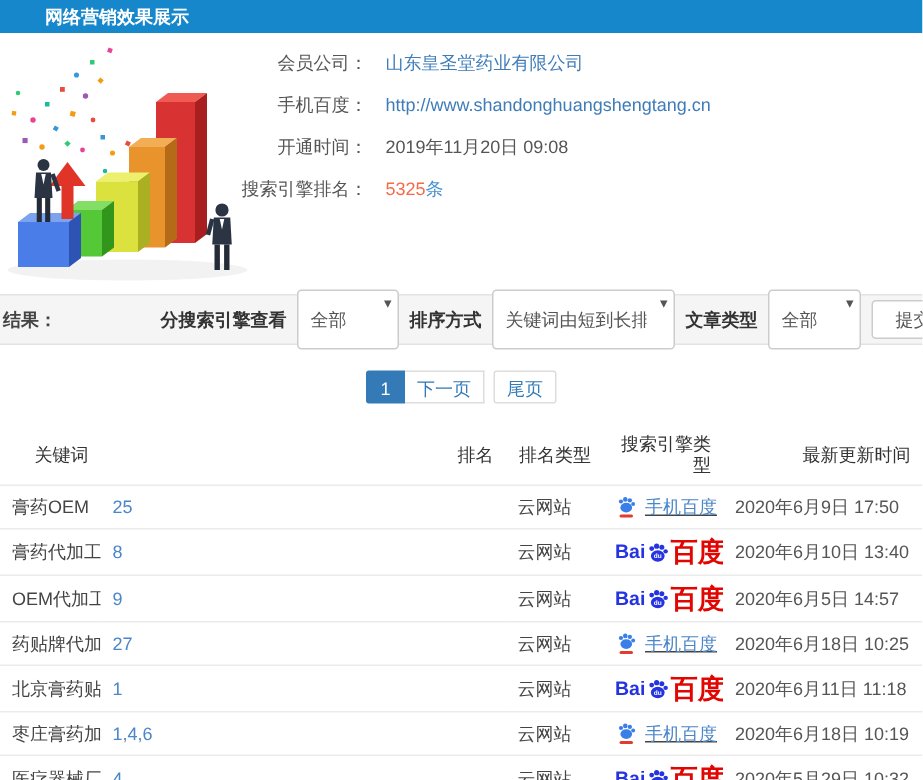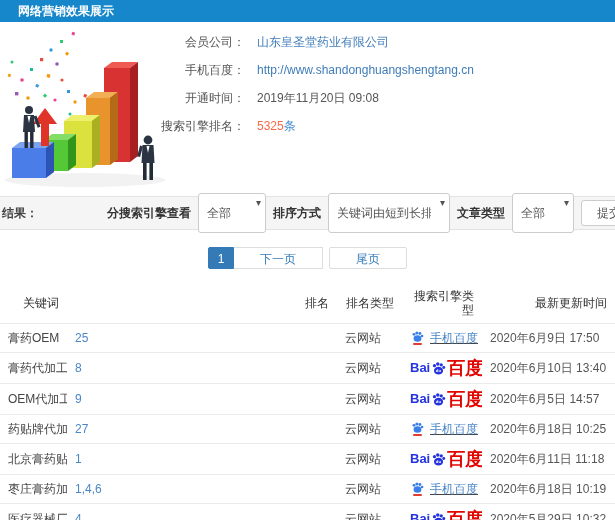--- a/index.html
+++ b/index.html
@@ -3,21 +3,21 @@
 <meta charset="utf-8">
 <style>
   html,body{margin:0;padding:0;}
   body{
     width:615px;height:520px;overflow:hidden;position:relative;
     font-family:"Liberation Sans","DejaVu Sans",sans-serif;
     font-size:12px;color:#333;background:#fff;
   }
   
   .topbar{height:22px;background:#1687ca;color:#fff;line-height:22px;
-    padding-left:18px;font-size:12px;font-weight:bold;}
+    padding-left:30px;font-size:12px;font-weight:bold;}
   
   .info-section{position:relative;height:174px;}
   .illustration{position:absolute;left:0;top:6px;width:190px;height:162px;}
   .info-rows{position:absolute;left:150px;top:6px;}
   .info-row{display:flex;align-items:center;height:28px;}
   .info-label{width:95px;text-align:right;color:#555;}
   .info-value{margin-left:12px;}
   .link{color:#3f7cb8;text-decoration:none;cursor:pointer;}
   .plain-value{color:#555;}
   .rank-count{color:#f56b4a;}
@@ -39,21 +39,21 @@
   .sel.s1 select{width:68px;}
   .sel.s2 select{width:122px;}
   .sel.s3 select{width:62px;}
   .submit-btn{height:26px;padding:0 15px;background:#fff;border:1px solid #ccc;
     border-radius:3px;color:#555;font-size:12px;font-family:inherit;
     margin-right:-24px;cursor:pointer;}
   
   .pagination{display:flex;justify-content:center;margin-top:17px;height:24px;}
   .page-item{min-width:26px;height:22px;line-height:22px;text-align:center;
     font-size:12px;border:1px solid #ddd;background:#fff;color:#337ab7;
-    padding:0 26px;cursor:pointer;box-sizing:border-box;}
+    padding:0 8px;cursor:pointer;box-sizing:border-box;}
   .page-item.active{background:#337ab7;border-color:#337ab7;color:#fff;
     border-radius:2px 0 0 2px;padding:0;width:26px;}
   .page-item.next{border-left:none;}
   .page-item.last{margin-left:6px;border-radius:2px;}
   
   table{width:100%;border-collapse:collapse;margin-top:12px;table-layout:fixed;}
   th{ text-align:right;font-weight:normal;color:#333;font-size:12px;
     padding:6px 8px;line-height:14px;}
   td{padding:7px 8px;border-top:1px solid #ebebeb;color:#444;font-size:12px;
     line-height:14px;white-space:nowrap;overflow:hidden;}

